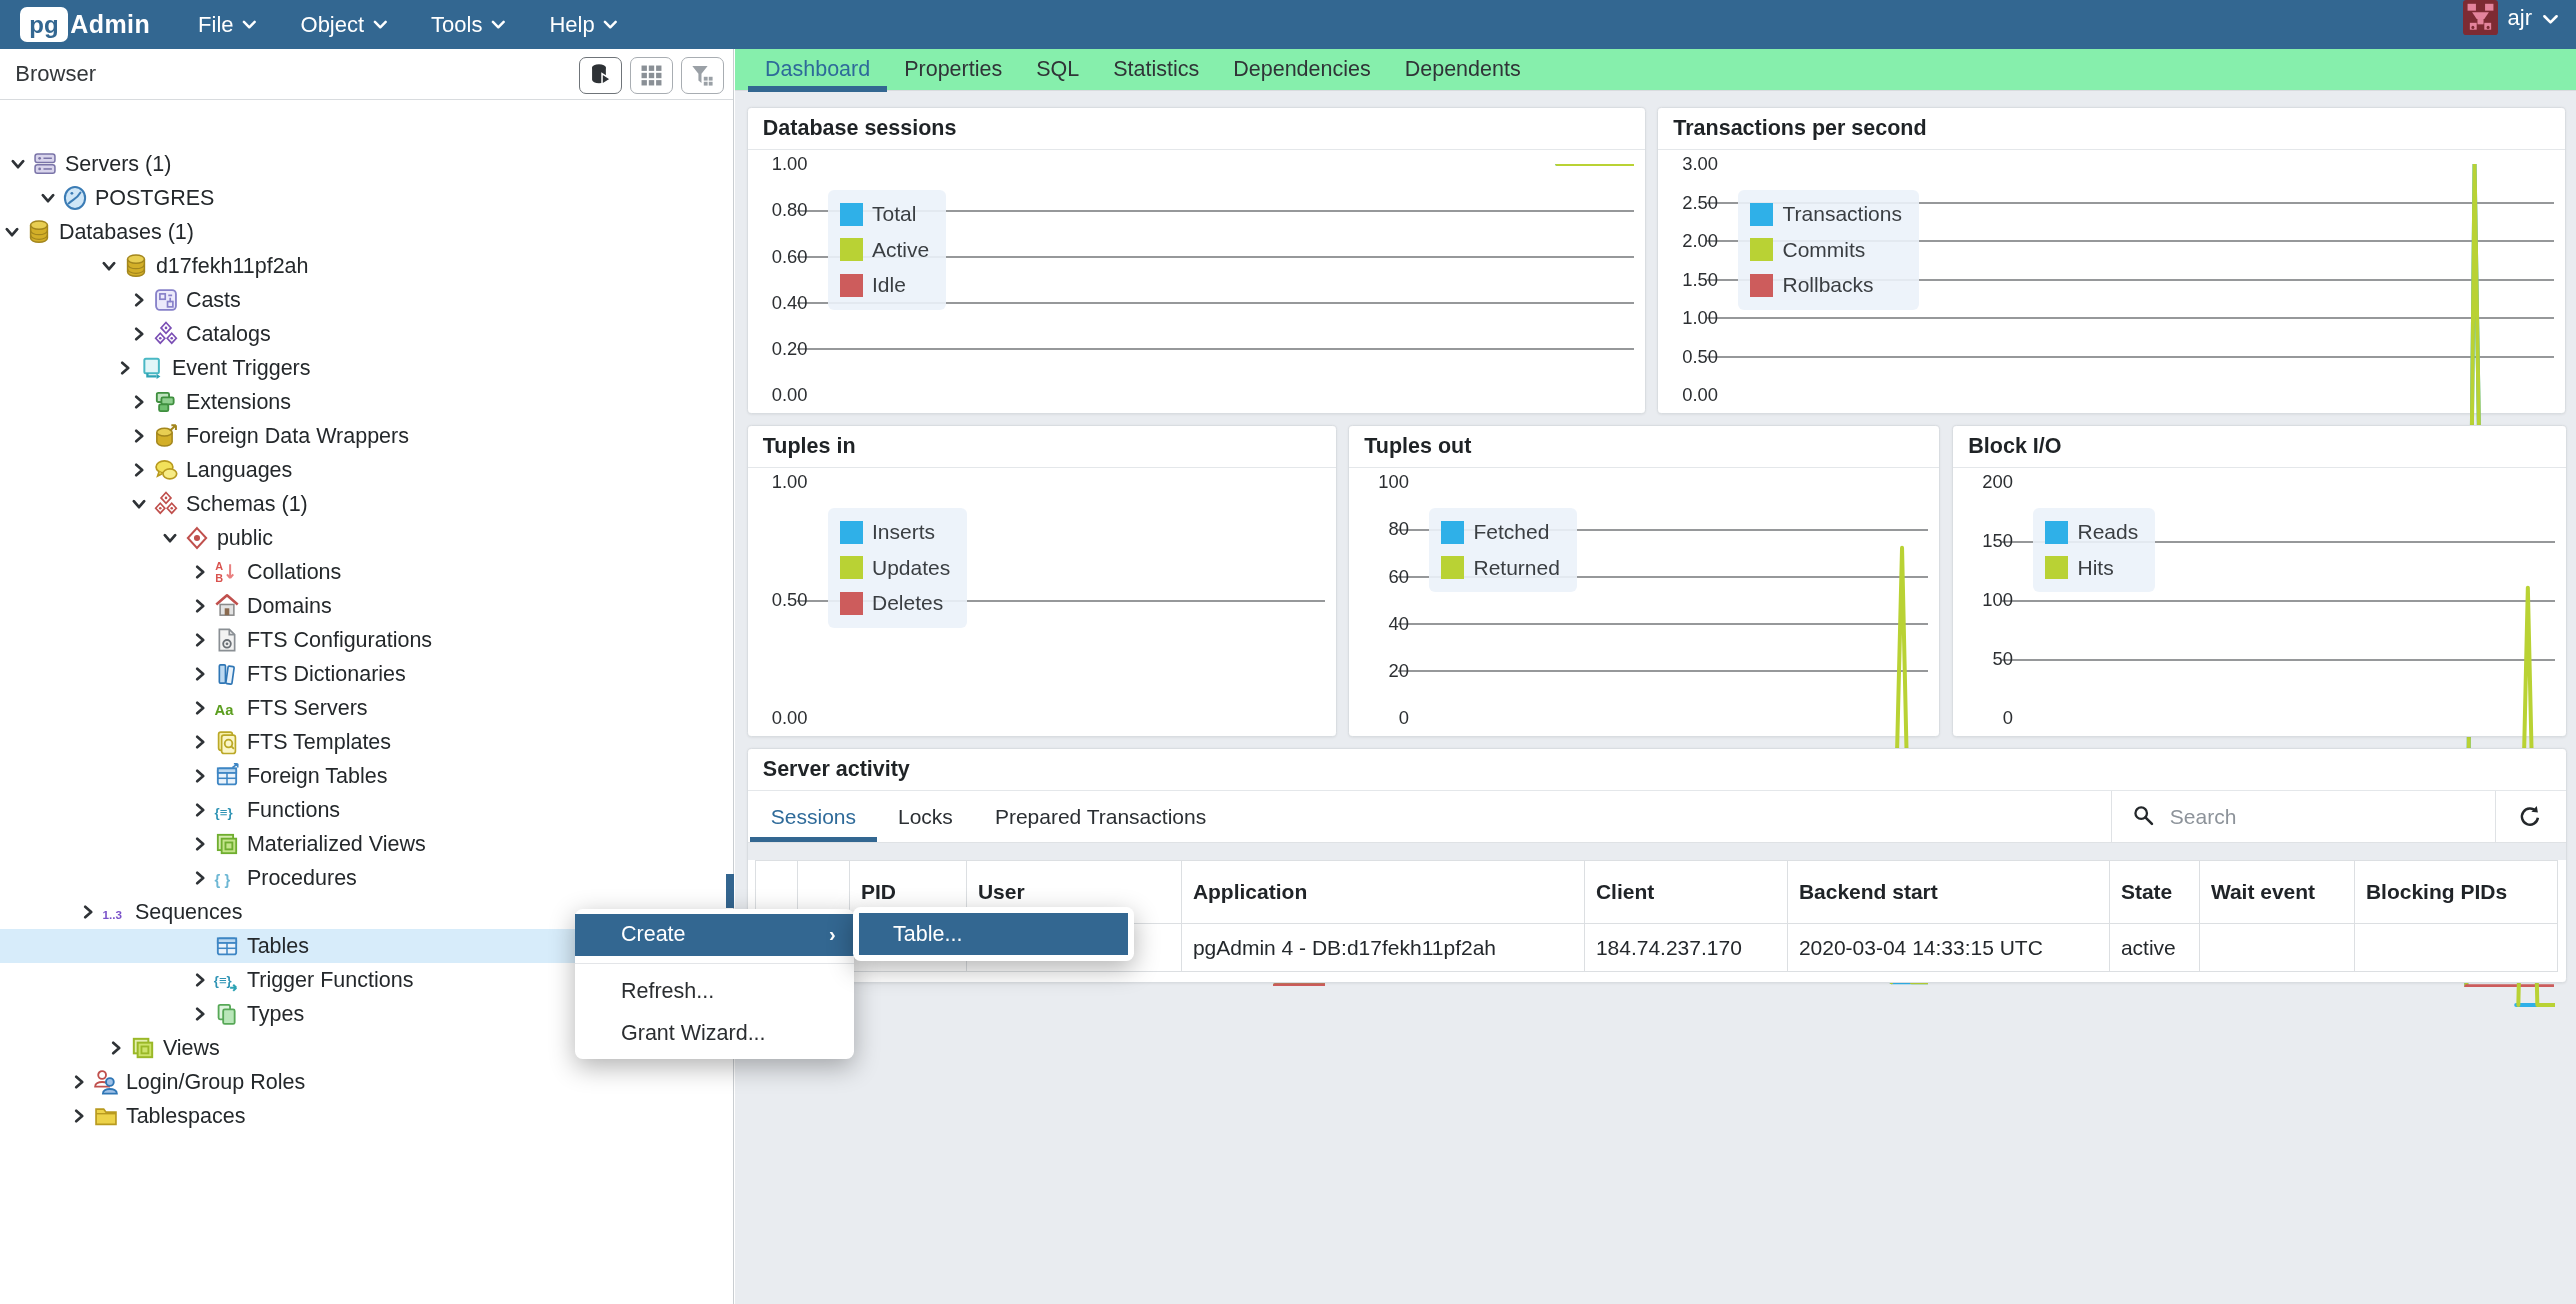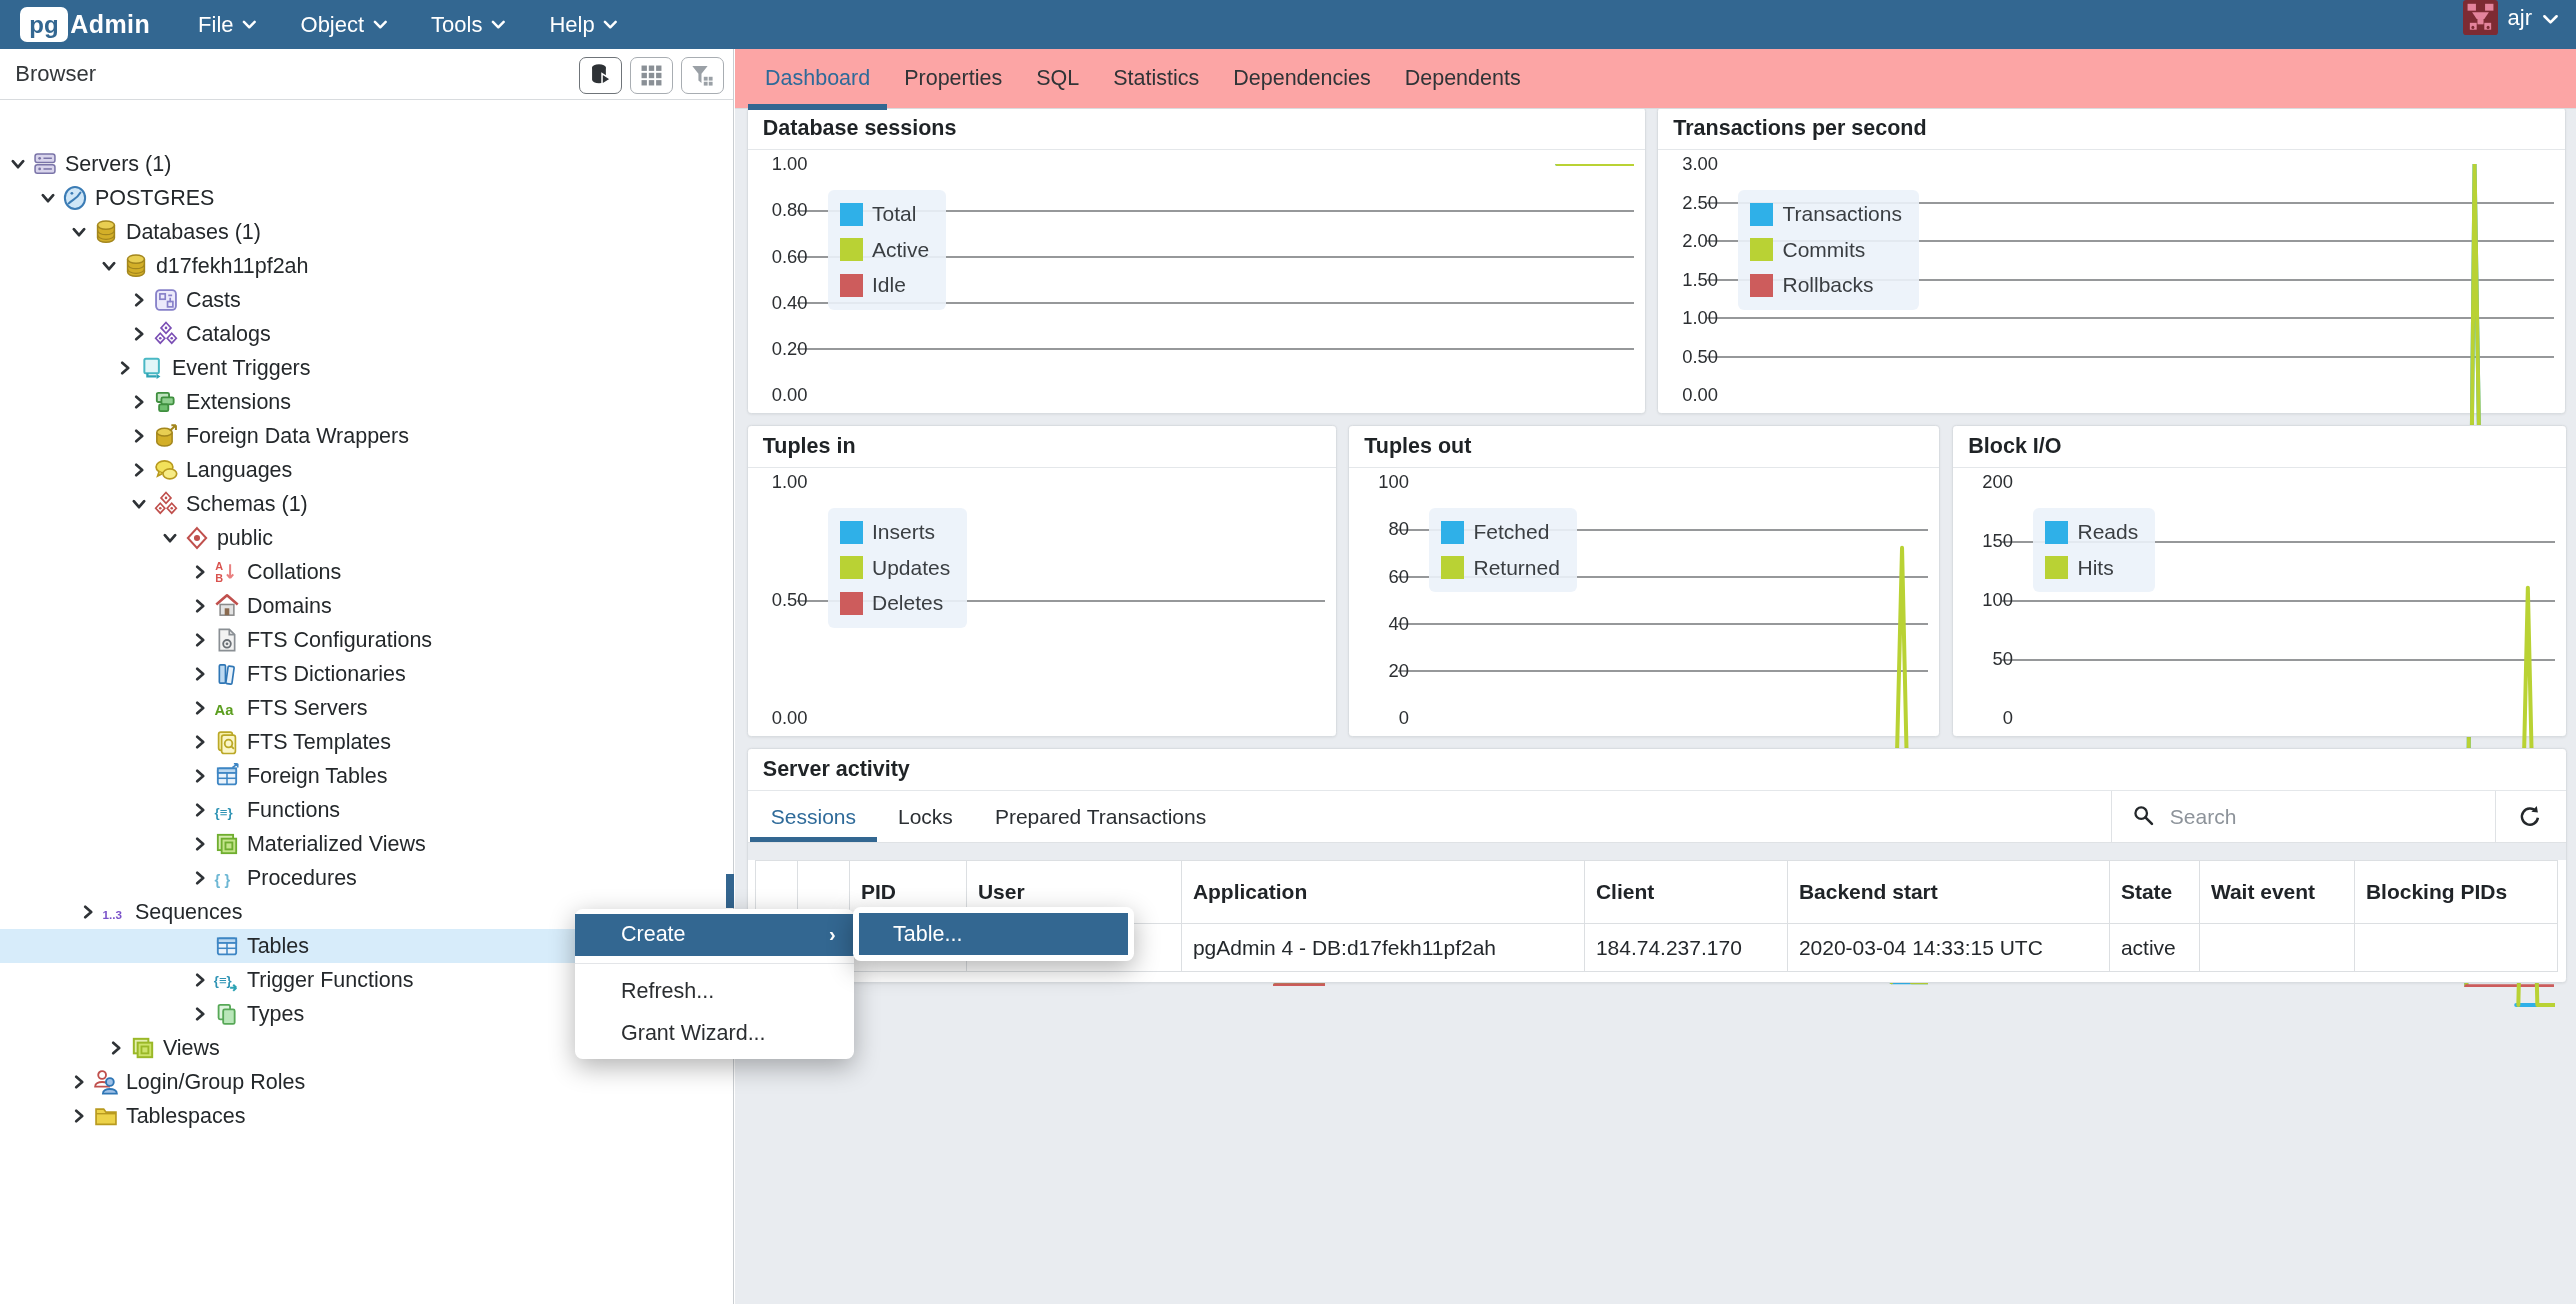--- a/index.html
+++ b/index.html
@@ -37,21 +37,21 @@
   .ctx { position:absolute; left:575px; top:909px; width:279px; background:#ffffff; border-radius:7.7px; box-shadow:0 7.7px 26px rgba(0,0,0,.30); padding:4.6px 0; z-index:50; }
   .ctx-item { height:42px; display:flex; align-items:center; font-size:21.5px; color:#2b2e31; padding-left:46px; position:relative; cursor:default; }
   .ctx-item.hl { background:#336791; color:#ffffff; }
   .ctx-arrow { position:absolute; right:18.4px; font-size:20px; font-weight:bold; }
   .ctx-sep { height:0.8px; background:#e3e5e8; margin:7px 0; }
   .ctx-sub { position:absolute; left:853px; top:907px; width:281px; background:#ffffff; border-radius:7.7px; box-shadow:0 7.7px 26px rgba(0,0,0,.30); padding:6.1px; z-index:60; }
   .ctx-sub-item { height:42px; background:#336791; color:#ffffff; font-size:21.5px; display:flex; align-items:center; padding-left:34px; }
 
   
   .main { position:absolute; left:735px; top:49px; width:1841px; height:1255px; background:#e9ecf0; }
-  .tabbar { position:absolute; top:0; left:0; right:0; height:60px; background:#fca5a5; border-bottom:1.5px solid #d9dcdf; display:flex; padding-left:13px; z-index:10; }
+  .tabbar { position:absolute; top:0; left:0; right:0; height:42px; background:#86efac; border-bottom:1.5px solid #d9dcdf; display:flex; padding-left:13px; z-index:10; }
   .tab { display:flex; align-items:center; padding:0 17px; font-size:21.5px; color:#303437; position:relative; cursor:default; }
   .tab.active { color:#2e6a99; }
   .tab.active::after { content:""; position:absolute; left:0; right:0; bottom:-1.5px; height:5.4px; background:#336791; }
   .tab-close { position:absolute; right:14px; top:0; height:48px; display:flex; align-items:center; }
 
   .panel { position:absolute; background:#ffffff; border:0.8px solid #d9dde1; border-radius:4.6px; box-shadow:0 0.8px 2.3px rgba(0,0,0,.06); }
   .panel-title { height:42px; display:flex; align-items:center; padding-left:15.3px; font-size:21.5px; font-weight:bold; color:#1f2326; border-bottom:1.5px solid #e4e7ea; }
   .chart-region { position:absolute; left:0; right:0; top:44px; bottom:0; }
   .tick-label { position:absolute; left:0; width:60px; text-align:right; font-size:18.4px; color:#2c2f32; transform:translateY(-50%); }
   .gridline { position:absolute; left:49px; right:10.7px; height:1.5px; background:#96989a; }
@@ -201,21 +201,21 @@
           </span>
           <span class="tree-icon">
             <svg width="28" height="28" viewBox="0 0 36 36">
               <ellipse cx="18" cy="18" rx="13" ry="14" fill="#cfe6f7" stroke="#3b7cb5" stroke-width="2.6"></ellipse>
               <path d="M10 25 C15 19 20 20 25 11" fill="none" stroke="#3b7cb5" stroke-width="2.6" stroke-linecap="round"></path>
               <circle cx="14" cy="12" r="1.8" fill="#3b7cb5"></circle>
             </svg>
           </span>
           <span>POSTGRES</span>
         </div>
-        <div class="tree-row" style="padding-left: 67px;">
+        <div class="tree-row" style="">
           <span class="chev expanded">
             <svg width="16" height="16" viewBox="0 0 20 20">
               <path d="M6.5 3.5 l7.5 6.5 -7.5 6.5" stroke="#2f3337" stroke-width="3.4" fill="none" stroke-linecap="round" stroke-linejoin="round"></path>
             </svg>
           </span>
           <span class="tree-icon">
             <svg width="26" height="26" viewBox="0 0 34 34">
               <path d="M6 8 v17 a11 5.5 0 0 0 22 0 V8" fill="#d3af28" stroke="#a3861d" stroke-width="2"></path>
               <ellipse cx="17" cy="8" rx="11" ry="5.5" fill="#e8ce52" stroke="#a3861d" stroke-width="2"></ellipse>
               <path d="M6 15 a11 5.5 0 0 0 22 0 M6 21 a11 5.5 0 0 0 22 0" fill="none" stroke="#a3861d" stroke-width="1.6"></path>

